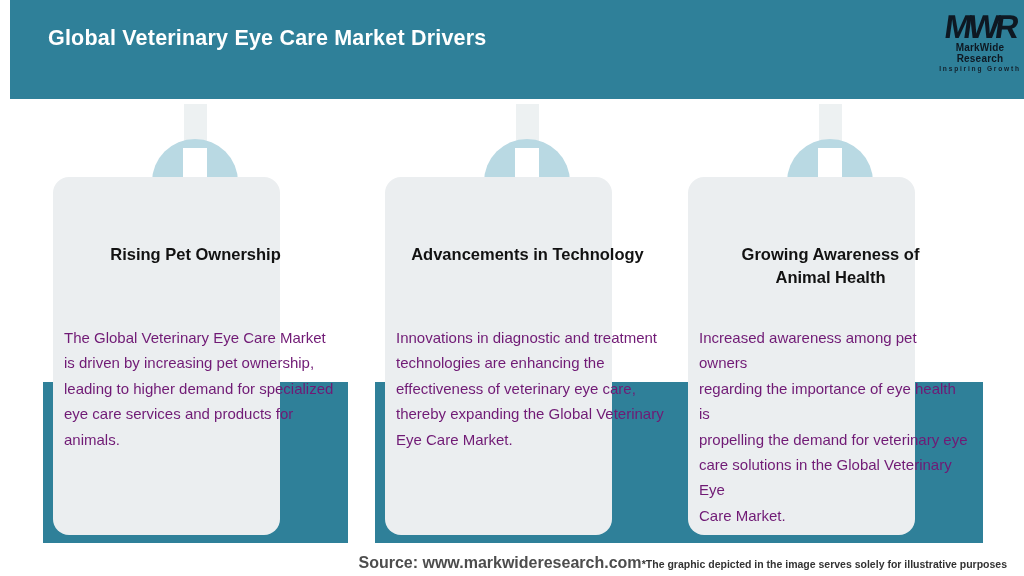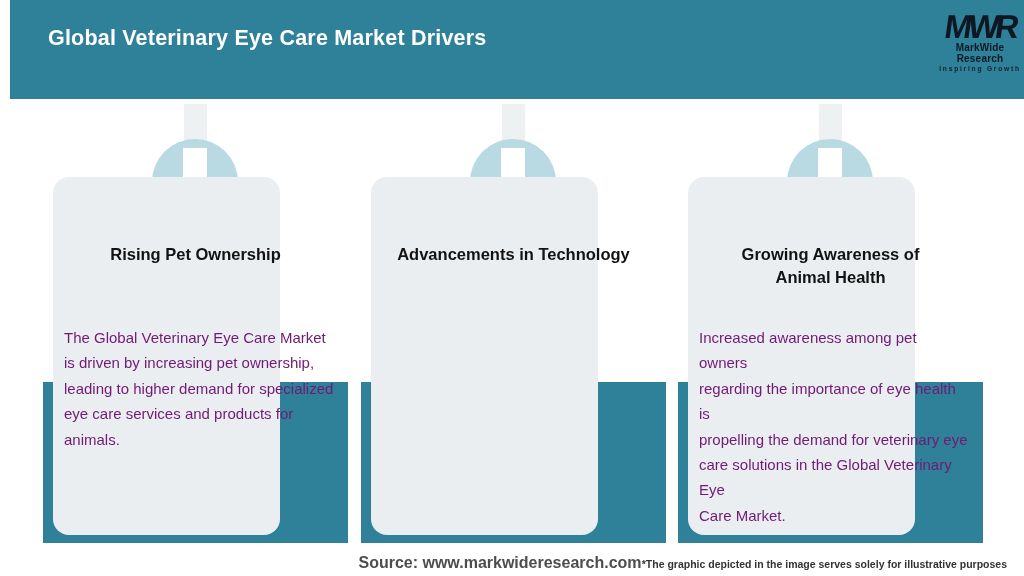--- a/index.html
+++ b/index.html
@@ -61,21 +61,21 @@
     color: #13202c;
   }
 
   
   .group {
     position: absolute;
     top: 0;
     width: 305px; height: 576px;
   }
   .group.g0 { left: 43px; }
-  .group.g1 { left: 361px; }
+  .group.g1 { left: 375px; }
   .group.g2 { left: 678px; }
 
   .back-panel {
     position: absolute;
     left: 0; top: 382px;
     width: 305px; height: 161px;
     background: #2F8099;
   }
   .card {
     position: absolute;
@@ -193,20 +193,25 @@
     <div class="back-panel"></div>
     <div class="stub"></div>
     <div class="circle">
       <div class="arrow-down">
         <div class="arrow-stem"></div>
         <div class="arrow-head"></div>
       </div>
     </div>
     <div class="card">
       <div class="card-title">Advancements in Technology</div>
+      <div class="card-body">Innovations in diagnostic and treatment
+technologies are enhancing the
+effectiveness of veterinary eye care,
+thereby expanding the Global Veterinary
+Eye Care Market.</div>
     </div>
   </div>
 
   <div class="group g2">
     <div class="back-panel"></div>
     <div class="stub"></div>
     <div class="circle">
       <div class="arrow-down">
         <div class="arrow-stem"></div>
         <div class="arrow-head"></div>

